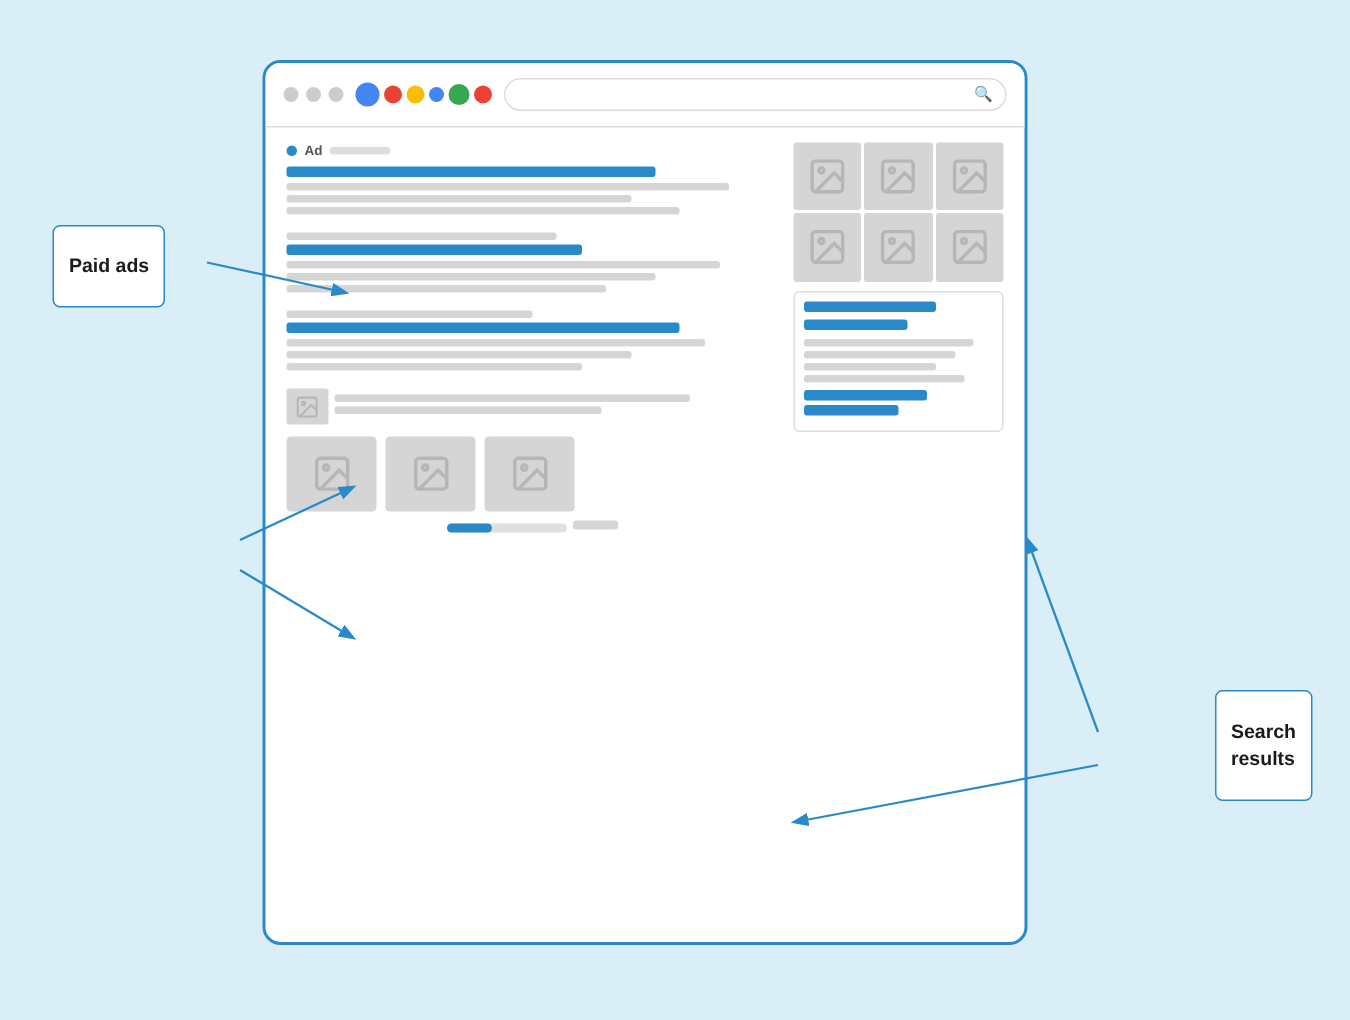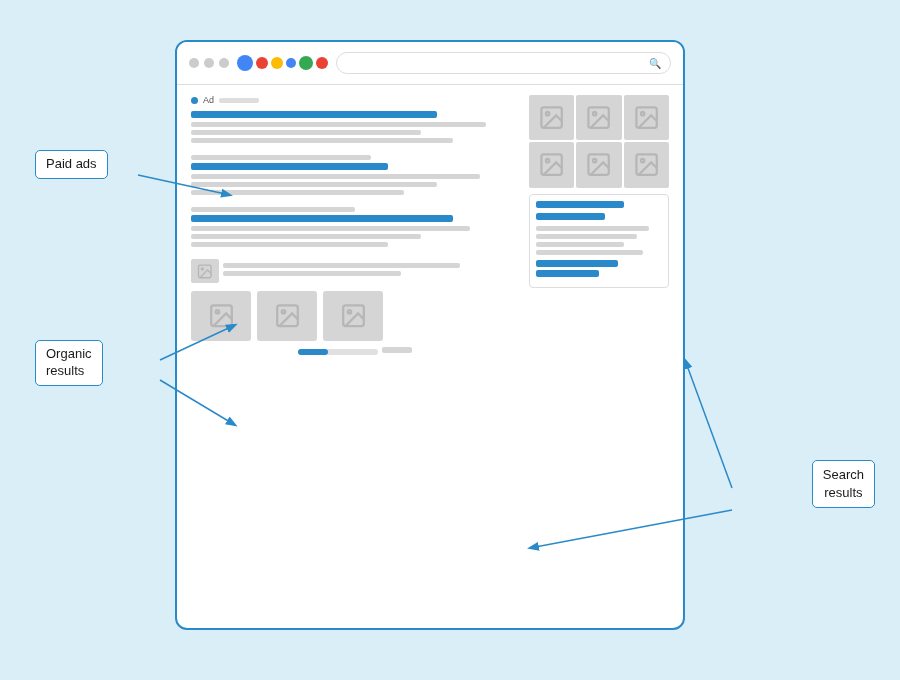--- a/index.html
+++ b/index.html
@@ -80,21 +80,21 @@
     .ad-dot {
       width: 7px;
       height: 7px;
       border-radius: 50%;
       background: #2a8ac9;
     }
 
     .ad-text {
       font-size: 9px;
       color: #555;
-      font-weight: normal;
+      font-weight: bold;
     }
 
     .ad-separator {
       width: 40px;
       height: 5px;
       background: #ddd;
       border-radius: 2px;
     }
 
     .result-block {
@@ -235,23 +235,23 @@
       color: #999;
       font-size: 10px;
     }
 
     
     .annotation {
       position: absolute;
       background: #fff;
       border: 1.5px solid #2a8ac9;
       border-radius: 5px;
-      padding: 5px 10px;
+      padding: 18px 10px;
       font-size: 13px;
-      font-weight: normal;
+      font-weight: bold;
       color: #1a1a1a;
       white-space: nowrap;
       line-height: 1.3;
     }
 
     
     .arrows-svg {
       position: absolute;
       top: 0;
       left: 0;
@@ -473,23 +473,19 @@
       <marker id="arrowhead" markerWidth="8" markerHeight="6" refX="6" refY="3" orient="auto">
         <polygon points="0 0, 8 3, 0 6" fill="#2a8ac9"></polygon>
       </marker>
     </defs>
   </svg>
 
   <div class="annotation" style="left:15px; top:130px;">
     <span>Paid ads</span>
   </div>
 
-  <div class="annotation organic-label" style="left:15px; top:320px;">
-    <span>Organic</span><br>
-    <span>results</span>
-  </div>
-
-  <div class="annotation" style="right:5px; top:440px; text-align:center; line-height:1.4;">
+
+  <div class="annotation" style="right:5px; top:440px; text-align:left; line-height:1.4;">
     <span>Search</span><br>
     <span>results</span>
   </div>
 
 </div>
 
 </body></html>

